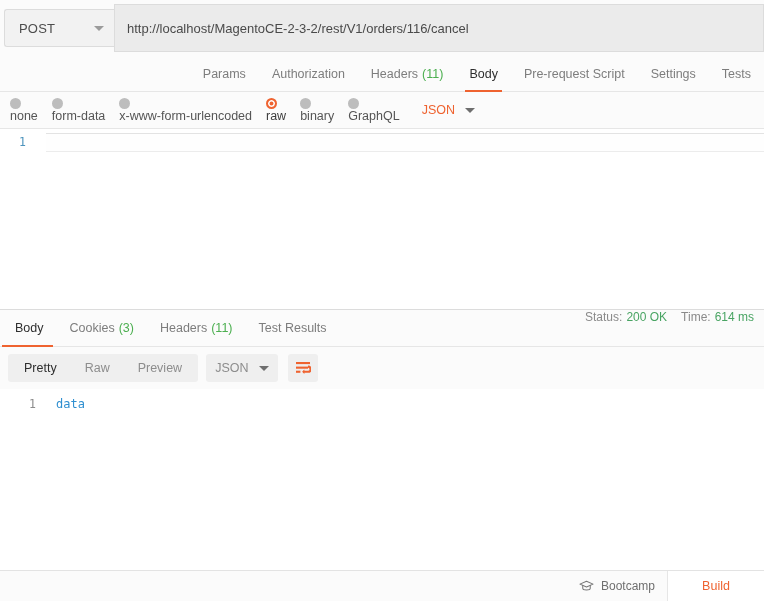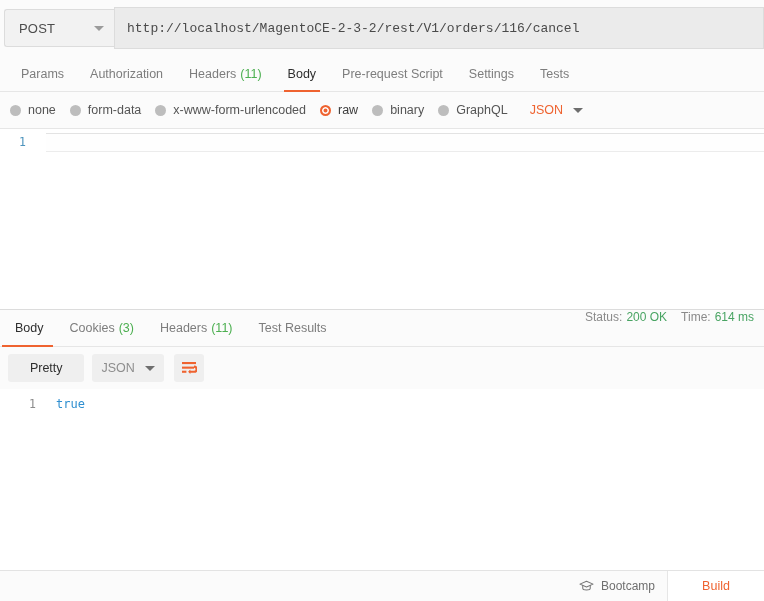--- a/index.html
+++ b/index.html
@@ -54,46 +54,46 @@
     letter-spacing: .2px;
   }
   .caret {
     width: 0; height: 0;
     border-left: 5px solid transparent;
     border-right: 5px solid transparent;
     border-top: 5px solid #9b9b9b;
   }
   .url-input {
     flex: 1 1 auto;
-    height: 42px;
+    height: 48px;
     background: #ebebeb;
     border: 1px solid #dcdcdc;
     border-left: 1px solid #dcdcdc;
     display: flex;
     align-items: center;
     padding: 12px 12px;
     box-sizing: border-box;
     font-size: 13px;
     color: #4a4a4a;
     overflow: hidden;
     white-space: nowrap;
     cursor: text;
-    font-family: Liberation Mono, monospace;
   }
 
   
   .req-tabs {
     height: 36px;
     background: #fbfbfb;
     border-bottom: 1px solid #e6e6e6;
     display: flex;
     align-items: stretch;
     padding-left: 8px;
     box-sizing: border-box;
     flex: 0 0 auto;
+    justify-content: flex-end;
   }
   .req-tab {
     display: flex;
     align-items: center;
     padding: 0 13px;
     font-size: 12.5px;
     color: #7d7d7d;
     cursor: pointer;
     position: relative;
     white-space: nowrap;
@@ -114,24 +114,24 @@
     background: #fbfbfb;
     border-bottom: 1px solid #e6e6e6;
     display: flex;
     align-items: center;
     padding-left: 10px;
     box-sizing: border-box;
     flex: 0 0 auto;
   }
   .radio-item {
     display: flex;
-    align-items: center;
     margin-right: 14px;
     cursor: pointer;
     white-space: nowrap;
+    flex-direction: column;
   }
   .radio-dot {
     width: 11px; height: 11px;
     border-radius: 50%;
     background: #bdbdbd;
     margin-right: 7px;
     flex: 0 0 auto;
     box-sizing: border-box;
   }
   .radio-item.selected .radio-dot {
@@ -255,21 +255,20 @@
     padding-left: 8px;
     flex: 0 0 auto;
   }
   .seg-group {
     display: flex;
     align-items: center;
     background: #efefef;
     border-radius: 3px;
     height: 28px;
     padding: 0 2px;
-    flex-direction: column;
   }
   .seg {
     font-size: 12.5px;
     color: #8d8d8d;
     padding: 0 14px;
     line-height: 28px;
     cursor: pointer;
     border-radius: 3px;
     white-space: nowrap;
   }
@@ -484,21 +483,21 @@
         <path d="M13 5.6 a2.6 2.6 0 0 1 0 5.2 H8.2" stroke="#ef6330" stroke-width="2.1" fill="none"></path>
         <path d="M9.4 8.5 L7.1 10.8 L9.4 13.1 Z" fill="#ef6330"></path>
         <rect x="1" y="9.7" width="4.4" height="2.1" fill="#ef6330"></rect>
       </svg>
     </div>
   </div>
 
   <div class="resp-body">
     <div class="resp-line">
       <div class="resp-gutter">1</div>
-      <div class="resp-code">true</div>
+      <div class="resp-code">data</div>
     </div>
   </div>
 
   <div class="footer">
     <div class="footer-item">
       <span class="ficon">
         <svg width="15" height="12" viewBox="0 0 16 12">
           <path d="M8 1 L15 4 L8 7 L1 4 Z" fill="none" stroke="#777777" stroke-width="1.1" stroke-linejoin="round"></path>
           <path d="M4 5.3 V8.4 C4 9.4 6 10.2 8 10.2 C10 10.2 12 9.4 12 8.4 V5.3" fill="none" stroke="#777777" stroke-width="1.1" stroke-linecap="round"></path>
         </svg>

